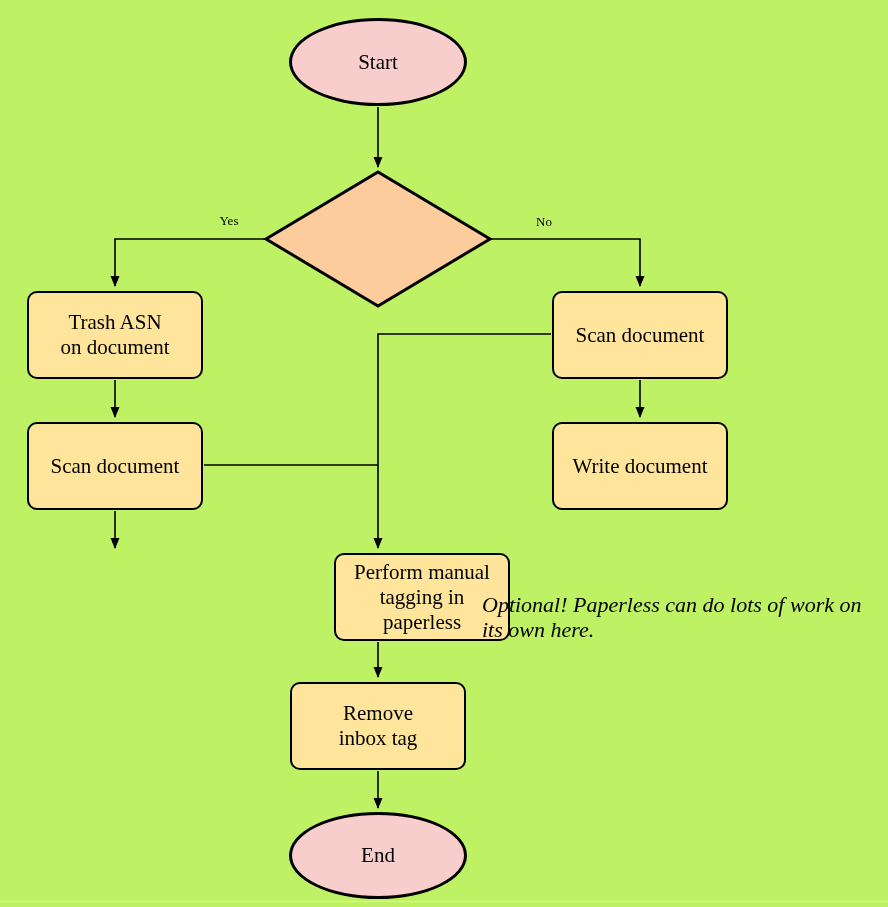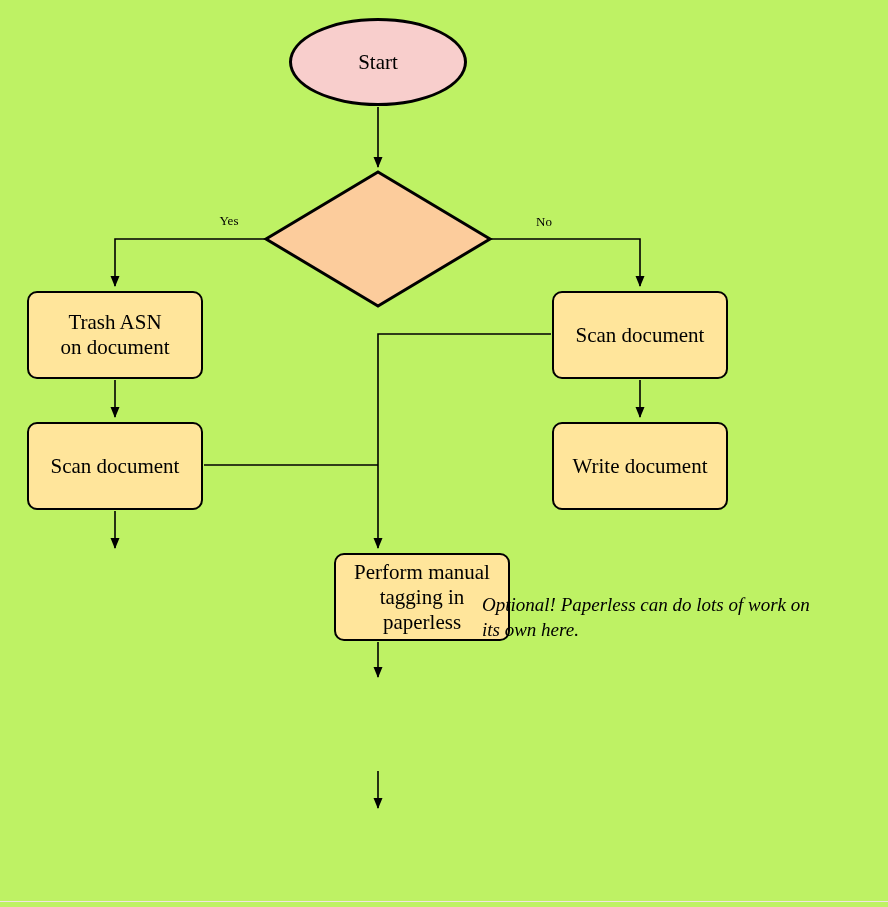--- a/index.html
+++ b/index.html
@@ -70,21 +70,21 @@
     font-size: 13px;
     line-height: 22px;
     text-align: center;
   }
   #lbl-yes { left: 203px; top: 210px; width: 52px; }
   #lbl-no  { left: 522px; top: 211px; width: 44px; }
   .note {
     position: absolute;
     left: 482px; top: 592px;
     width: 404px;
-    font-size: 19px;
+    font-size: 22px;
     line-height: 25px;
     font-style: italic;
     white-space: pre-line;
   }
   #n-start   { left: 289px; top: 18px;  }
   #n-end     { left: 289px; top: 812px; height: 87px; }
   #n-write   { left: 27px;  top: 291px; }
   #n-scan-l  { left: 27px;  top: 422px; }
   #n-archive { left: 27px;  top: 553px; }
   #n-scan-r  { left: 552px; top: 291px; }
@@ -136,20 +136,23 @@
 
 
   <div class="node process" id="n-scan-r">Scan document</div>
 
   <div class="node process" id="n-trash">Write document</div>
 
   <div class="node process" id="n-tag">Perform manual
 tagging in
 paperless</div>
 
+  <div class="node process" id="n-remove">Remove
+inbox tag</div>
 
+  <div class="node terminal" id="n-end">End</div>
 
   <div class="note">Optional! Paperless can do lots of work on
 its own here.</div>
 
   <div class="bottom-divider"></div>
 
 </div>
 
 </body></html>

